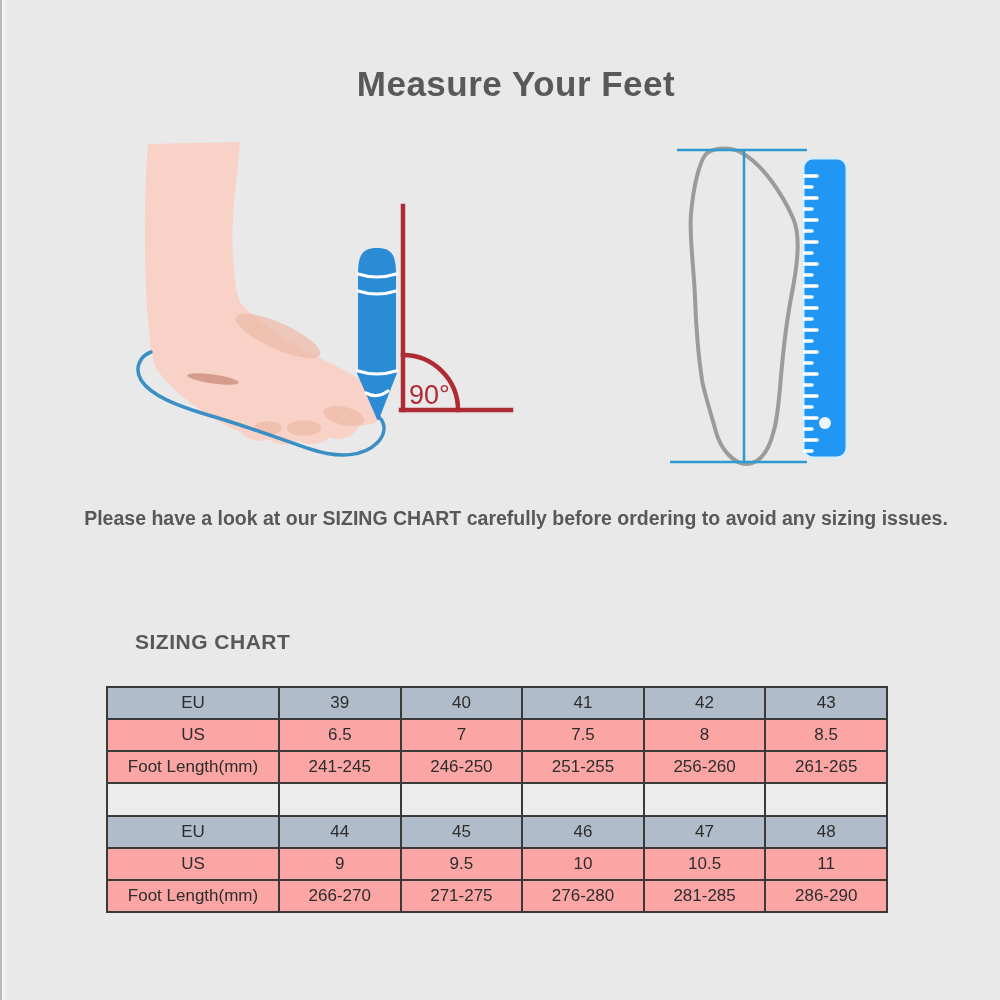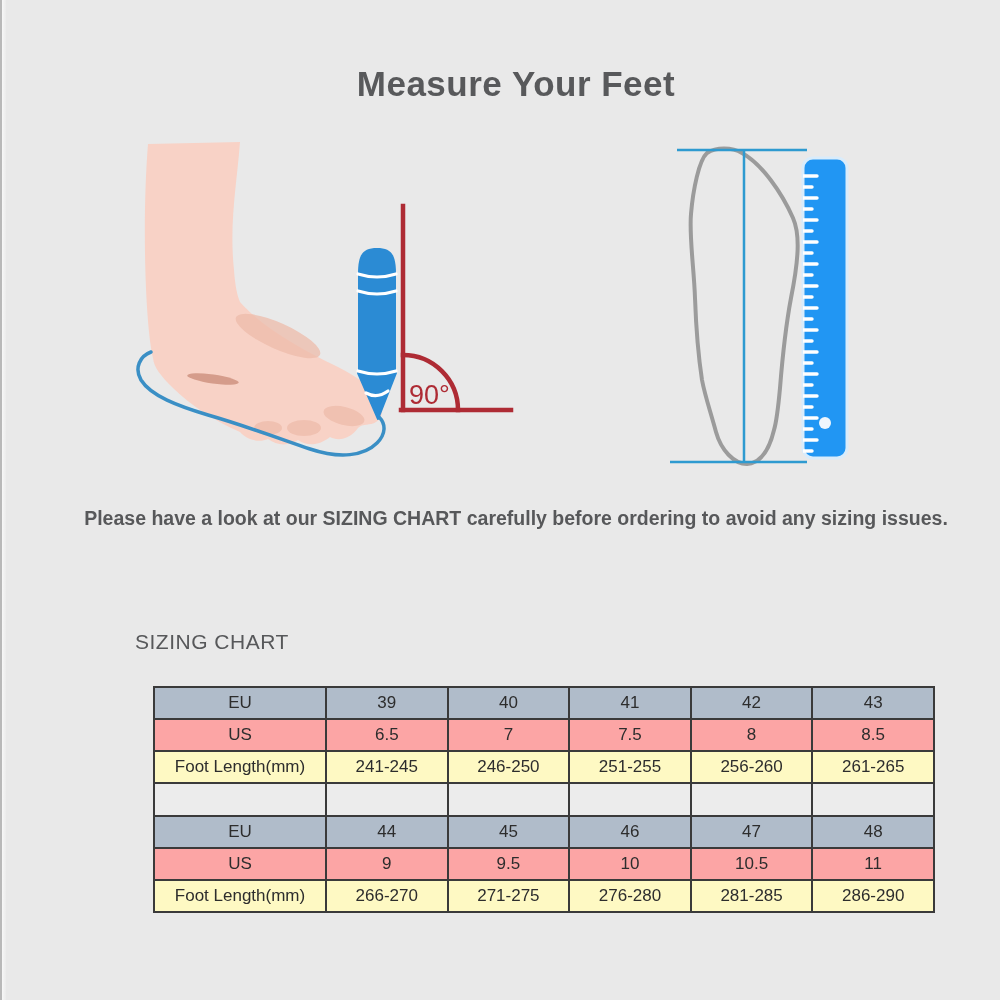--- a/index.html
+++ b/index.html
@@ -21,45 +21,45 @@
     font-size:35px;font-weight:bold;color:#58595b;letter-spacing:.5px;
   }
   .notice{
     position:absolute;top:507px;left:0;right:0;
     margin:0;text-align:center;
     font-size:19.5px;font-weight:bold;color:#57585a;
   }
   .chart-heading{
     position:absolute;top:630px;left:135px;
     margin:0;
-    font-size:21px;font-weight:normal;color:#57585a;letter-spacing:.5px;
+    font-size:21px;font-weight:bold;color:#57585a;letter-spacing:.5px;
   }
   .illus{position:absolute;}
   .illus-left{left:118px;top:128px;}
   .illus-right{left:650px;top:118px;}
 
   table.sizing{
     position:absolute;left:106px;top:686px;
     width:780px;
     border-collapse:collapse;
     table-layout:fixed;
-    font-size:17px;color:#2d2d2d;margin-left:47px;
+    font-size:17px;color:#2d2d2d;
   }
   table.sizing td{
     border:2px solid #3a3a3a;
     text-align:center;
     height:30px;
     padding:0;
     overflow:hidden;
   }
   table.sizing col.label-col{width:172px;}
   table.sizing col.size-col{width:121.6px;}
   tr.row-eu td{background:#b0bcca;}
   tr.row-us td{background:#fca5a5;}
-  tr.row-foot td{background:#fef9c3;}
+  tr.row-foot td{background:#fca5a5;}
   tr.row-spacer td{background:#ececec;height:31px;}
 </style>
 </head>
 <body>
 
 <div class="page">
   <div class="edge-left"></div>
 
   <h1 class="page-title">Measure Your Feet</h1>
 

